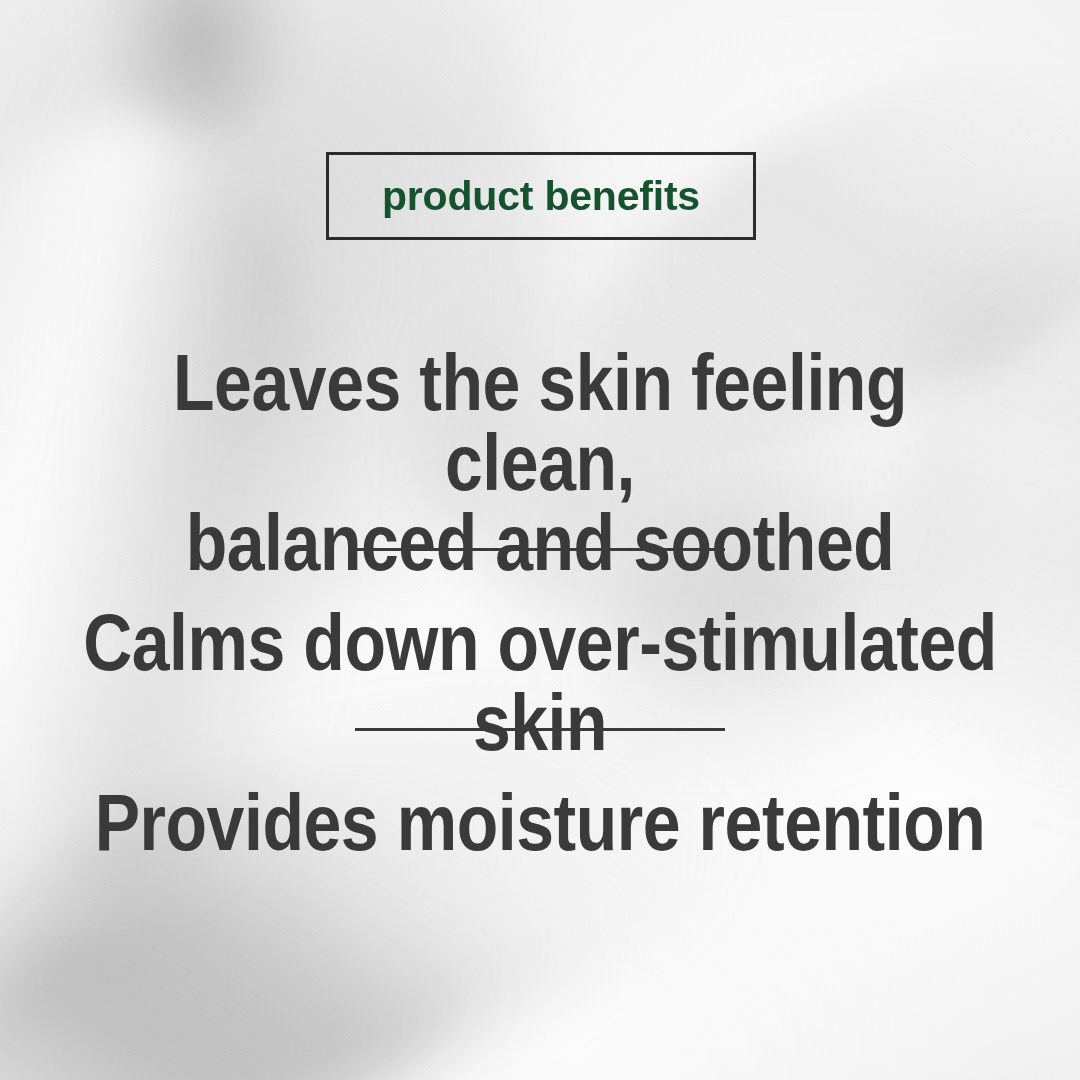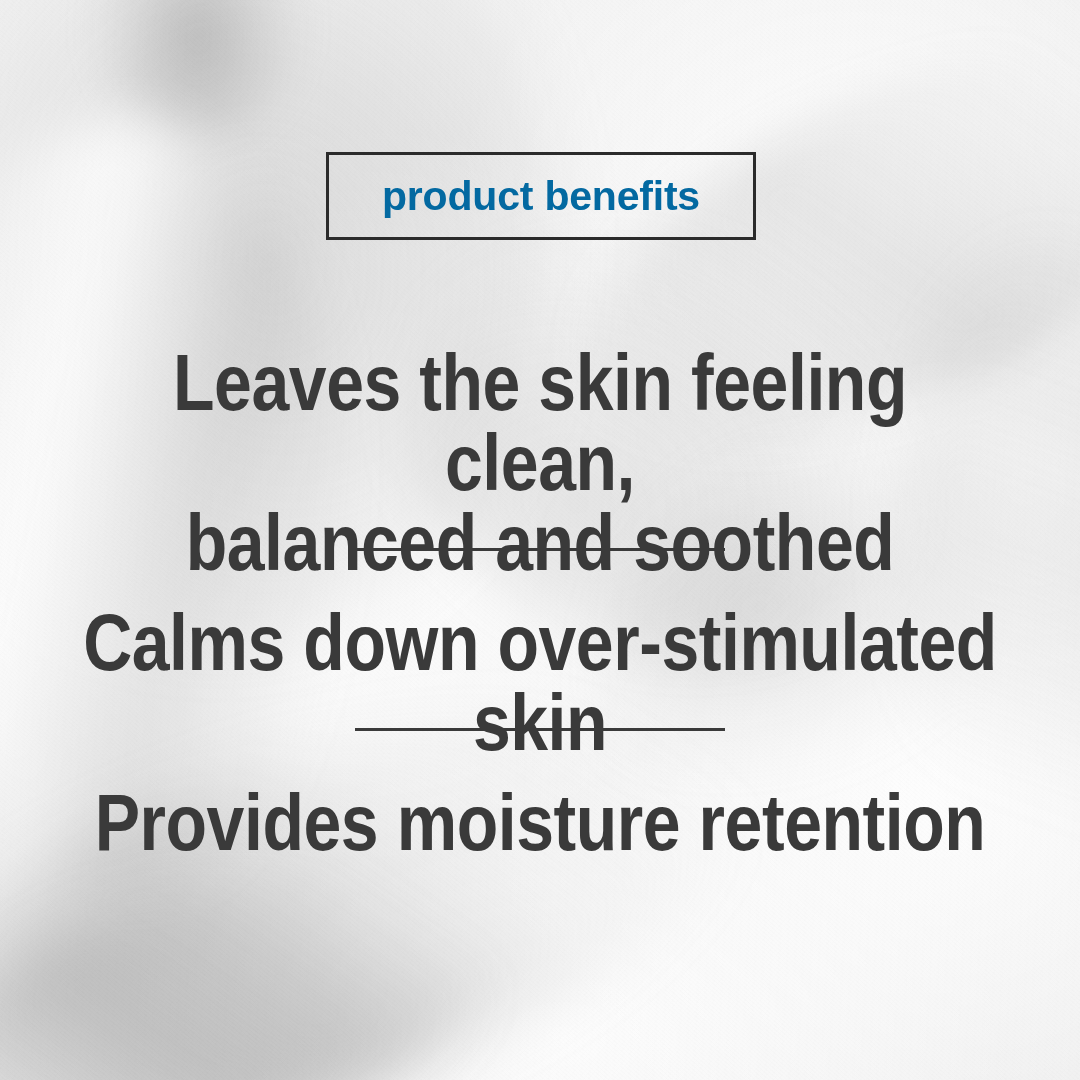--- a/index.html
+++ b/index.html
@@ -143,21 +143,21 @@
     display: flex;
     align-items: center;
     justify-content: center;
     background: transparent;
   }
   .badge-label {
     font-family: "Liberation Sans", "DejaVu Sans", sans-serif;
     font-weight: 700;
     font-size: 41px;
     letter-spacing: -0.2px;
-    color: #0369a1;
+    color: #14532d;
     line-height: 1;
     white-space: nowrap;
   }
 
   
   .benefit {
     position: absolute;
     left: 0;
     width: 1080px;
     text-align: center;

